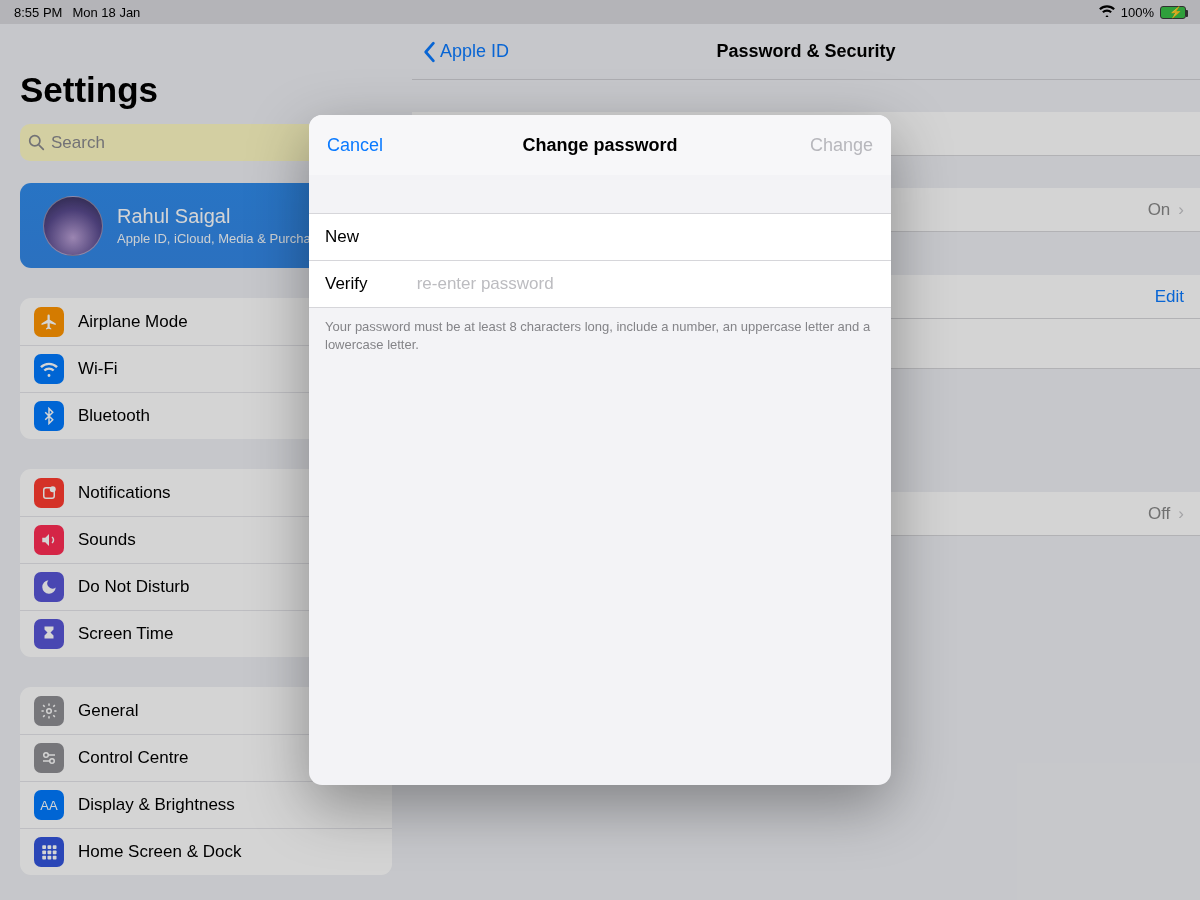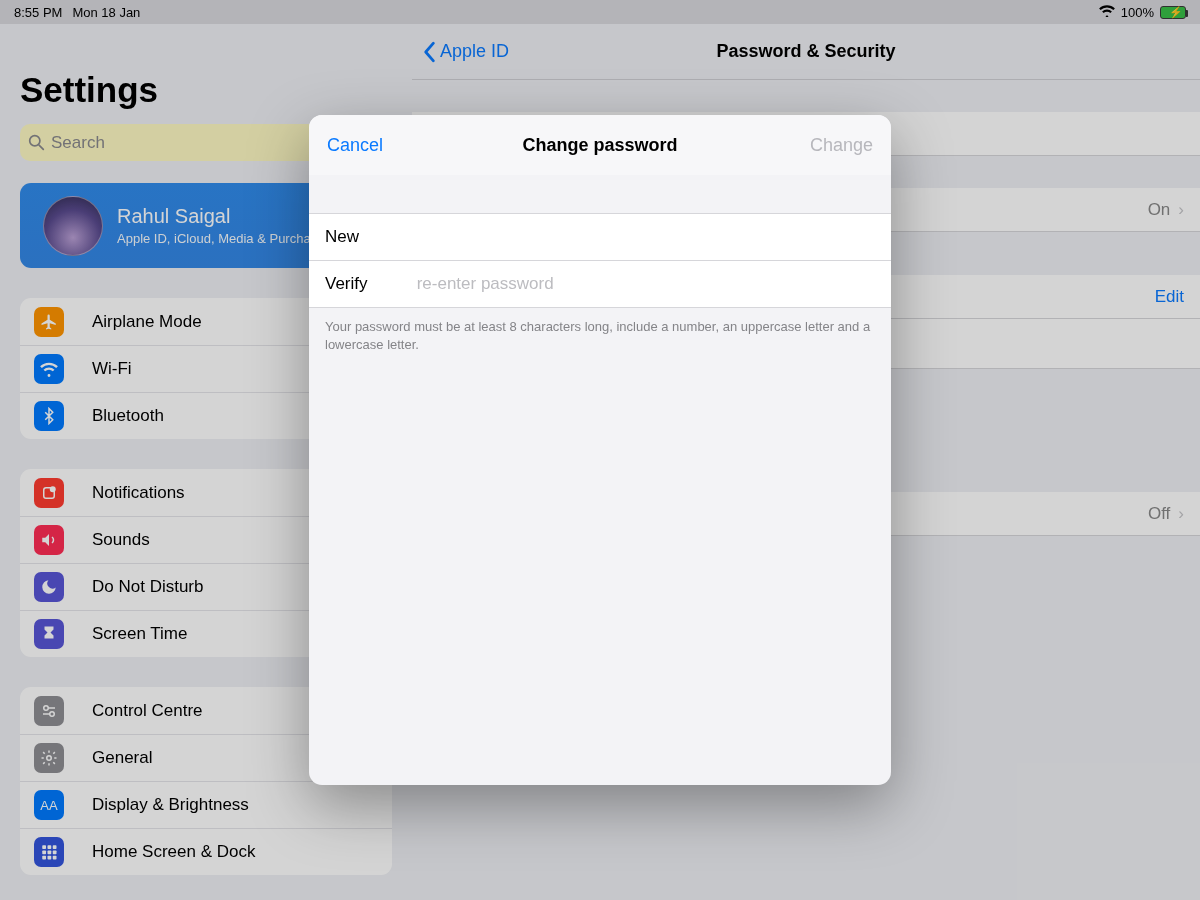--- a/index.html
+++ b/index.html
@@ -14,21 +14,21 @@
   
   .sidebar { position: absolute; top: 24px; left: 0; bottom: 0; width: 412px; background: #eff0f4; padding-top: 46px; }
   .main    { position: absolute; top: 24px; left: 412px; right: 0; bottom: 0; background: #eff0f4; }
   .sidebar-title { font-size: 35px; font-weight: 700; padding: 0 20px 10px; }
   .searchbar { margin: 4px 20px 22px; height: 37px; background: #fef9c3; border-radius: 10px; display:flex; align-items:center; padding:0 8px; color:#8a8a8e; font-size:17px; }
   .searchbar svg { margin-right:6px; flex:none; }
   
   .group { margin: 0 20px 30px; background: #fff; border-radius: 11px; overflow: hidden; }
   .group .cell { display:flex; align-items:center; height:47px; padding:0 14px; font-size:17px; border-top:1px solid #e5e5ea; }
   .group .cell:first-child { border-top:none; }
-  .cell .icon { width:30px; height:30px; border-radius:7px; margin-right:28px; flex:none; display:flex; align-items:center; justify-content:center; color:#fff; }
+  .cell .icon { width:30px; height:30px; border-radius:7px; margin-right:14px; flex:none; display:flex; align-items:center; justify-content:center; color:#fff; }
   .cell .detail { margin-left:auto; color:#8a8a8e; font-size:17px; }
   
   .profile { margin: 0 20px 30px; border-radius:11px; height:85px; background: linear-gradient(#318cec,#3488e6); color:#fff; display:flex; align-items:center; padding:0 23px; }
   .avatar { width:60px; height:60px; border-radius:50%; background:radial-gradient(circle at 50% 70%, #bba1d6 0%, #5a4b8f 55%, #2d2a4d 100%); margin-right:14px; flex:none; border:1px solid rgba(255,255,255,.4); }
   .profile .name { font-size:20px; font-weight:400; }
   .profile .sub  { font-size:13px; opacity:.95; margin-top:3px; }
   
   .main-header { height:56px; display:flex; align-items:center; position:relative; border-bottom:1px solid #d1d1d5; }
   .back { display:flex; align-items:center; color:#0a7aff; font-size:18px; padding-left:8px; position:absolute; left:2px; }
   .main-title { position:absolute; left:0; right:0; text-align:center; font-size:18px; font-weight:600; pointer-events:none; }
@@ -155,35 +155,35 @@
           </svg>
         </span>
       <span>Screen Time</span>
     </div>
   </div>
 
   <div class="group">
     <div class="cell">
       <span class="icon" style="background:#8e8e93">
           <svg width="18" height="18" viewBox="0 0 24 24" fill="none" stroke="#fff" stroke-width="2">
+            <circle cx="12" cy="12" r="3"></circle>
+            <path d="M12 2v3M12 19v3M4.2 4.2l2.1 2.1M17.7 17.7l2.1 2.1M2 12h3M19 12h3M4.2 19.8l2.1-2.1M17.7 6.3l2.1-2.1"></path>
+          </svg>
+        </span>
+      <span>General</span>
+    </div>
+    <div class="cell">
+      <span class="icon" style="background:#8e8e93">
+          <svg width="18" height="18" viewBox="0 0 24 24" fill="none" stroke="#fff" stroke-width="2">
             <circle cx="8" cy="8" r="3"></circle>
             <circle cx="16" cy="16" r="3"></circle>
             <path d="M11 8h9M4 16h9"></path>
           </svg>
         </span>
       <span>Control Centre</span>
-    </div>
-    <div class="cell">
-      <span class="icon" style="background:#8e8e93">
-          <svg width="18" height="18" viewBox="0 0 24 24" fill="none" stroke="#fff" stroke-width="2">
-            <circle cx="12" cy="12" r="3"></circle>
-            <path d="M12 2v3M12 19v3M4.2 4.2l2.1 2.1M17.7 17.7l2.1 2.1M2 12h3M19 12h3M4.2 19.8l2.1-2.1M17.7 6.3l2.1-2.1"></path>
-          </svg>
-        </span>
-      <span>General</span>
     </div>
     <div class="cell">
       <span class="icon" style="background:#007aff;font-size:13px;font-weight:500">AA</span>
       <span>Display &amp; Brightness</span>
     </div>
     <div class="cell">
       <span class="icon" style="background:#3355dd">
           <svg width="18" height="18" viewBox="0 0 24 24" fill="#fff">
             <rect x="3" y="3" width="5" height="5" rx="1"></rect>
             <rect x="10" y="3" width="5" height="5" rx="1"></rect>

